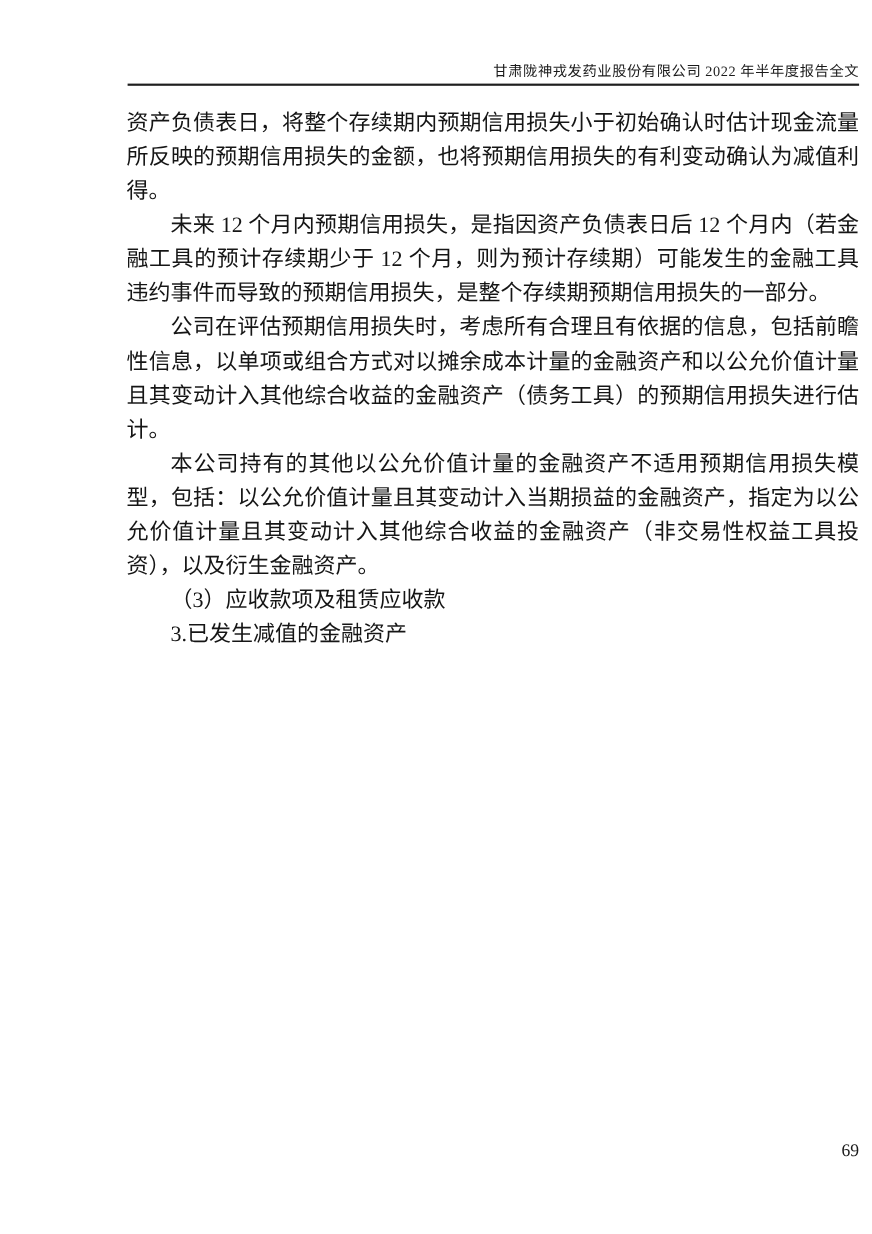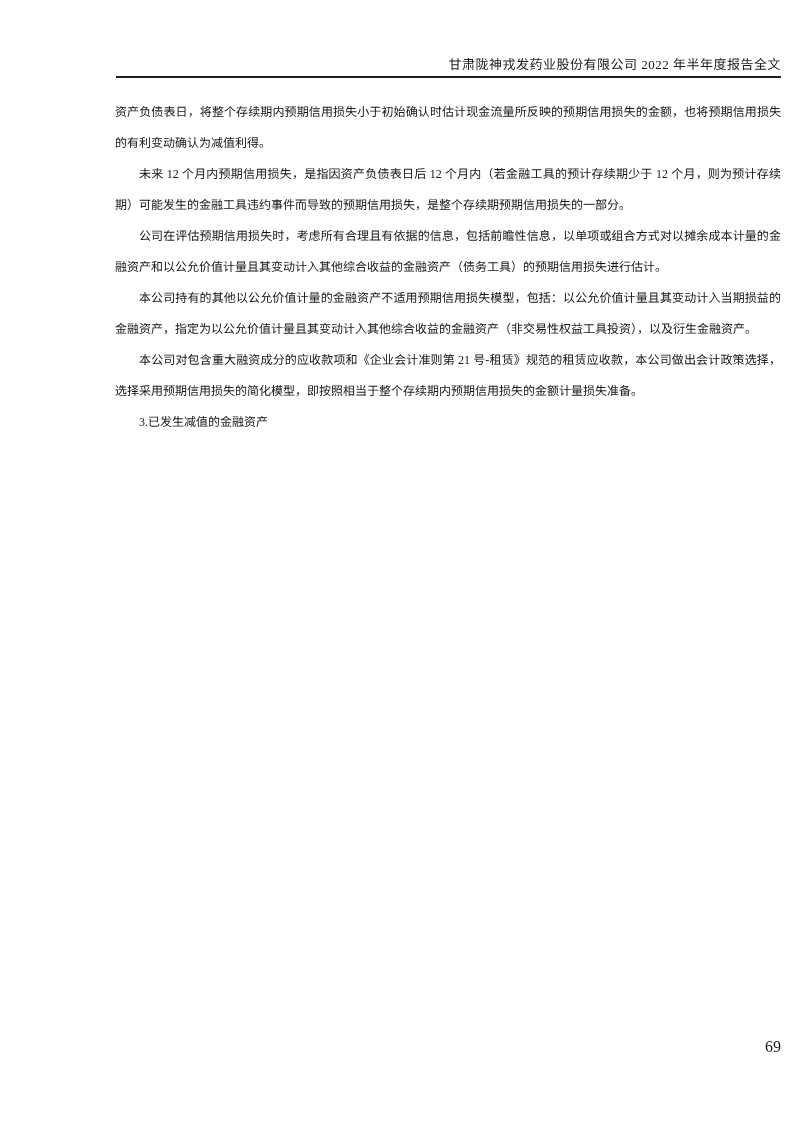--- a/index.html
+++ b/index.html
@@ -35,21 +35,21 @@
     left: 72px;
     width: 665px;
     height: 2px;
     background: #1f1f1f;
   }
   .doc-body {
     position: absolute;
     top: 97px;
     left: 71px;
     width: 666px;
-    font-size: 12px;
+    font-size: 20px;
     line-height: 31px;
     text-align: justify;
     text-justify: inter-character;
     color: #151515;
     font-family: Liberation Serif, serif;
   }
   .doc-body p {
     margin: 0;
     padding: 0;
     text-indent: 2em;
@@ -76,21 +76,21 @@
     <span>甘肃陇神戎发药业股份有限公司 2022 年半年度报告全文</span>
   </div>
 
   <div class="header-rule"></div>
 
   <div class="doc-body">
     <p class="no-indent">资产负债表日，将整个存续期内预期信用损失小于初始确认时估计现金流量所反映的预期信用损失的金额，也将预期信用损失的有利变动确认为减值利得。</p>
     <p>未来 12 个月内预期信用损失，是指因资产负债表日后 12 个月内（若金融工具的预计存续期少于 12 个月，则为预计存续期）可能发生的金融工具违约事件而导致的预期信用损失，是整个存续期预期信用损失的一部分。</p>
     <p>公司在评估预期信用损失时，考虑所有合理且有依据的信息，包括前瞻性信息，以单项或组合方式对以摊余成本计量的金融资产和以公允价值计量且其变动计入其他综合收益的金融资产（债务工具）的预期信用损失进行估计。</p>
     <p>本公司持有的其他以公允价值计量的金融资产不适用预期信用损失模型，包括：以公允价值计量且其变动计入当期损益的金融资产，指定为以公允价值计量且其变动计入其他综合收益的金融资产（非交易性权益工具投资），以及衍生金融资产。</p>
-    <p>本公司对包含重大融资成分的应收款项和《企业会计准则第 21 号-租赁》规范的租赁应收款，本公司做出会计政策选择，选择采用预期信用损失的简化模型，即按照相当于整个存续期内预期信用损失的金额计量损失准备。</p>
+    <p>（3）应收款项及租赁应收款</p>
     <p>3.已发生减值的金融资产</p>
   </div>
 
   <div class="footer">
     <span>69</span>
   </div>
 
 </div>
 
 </body></html>

